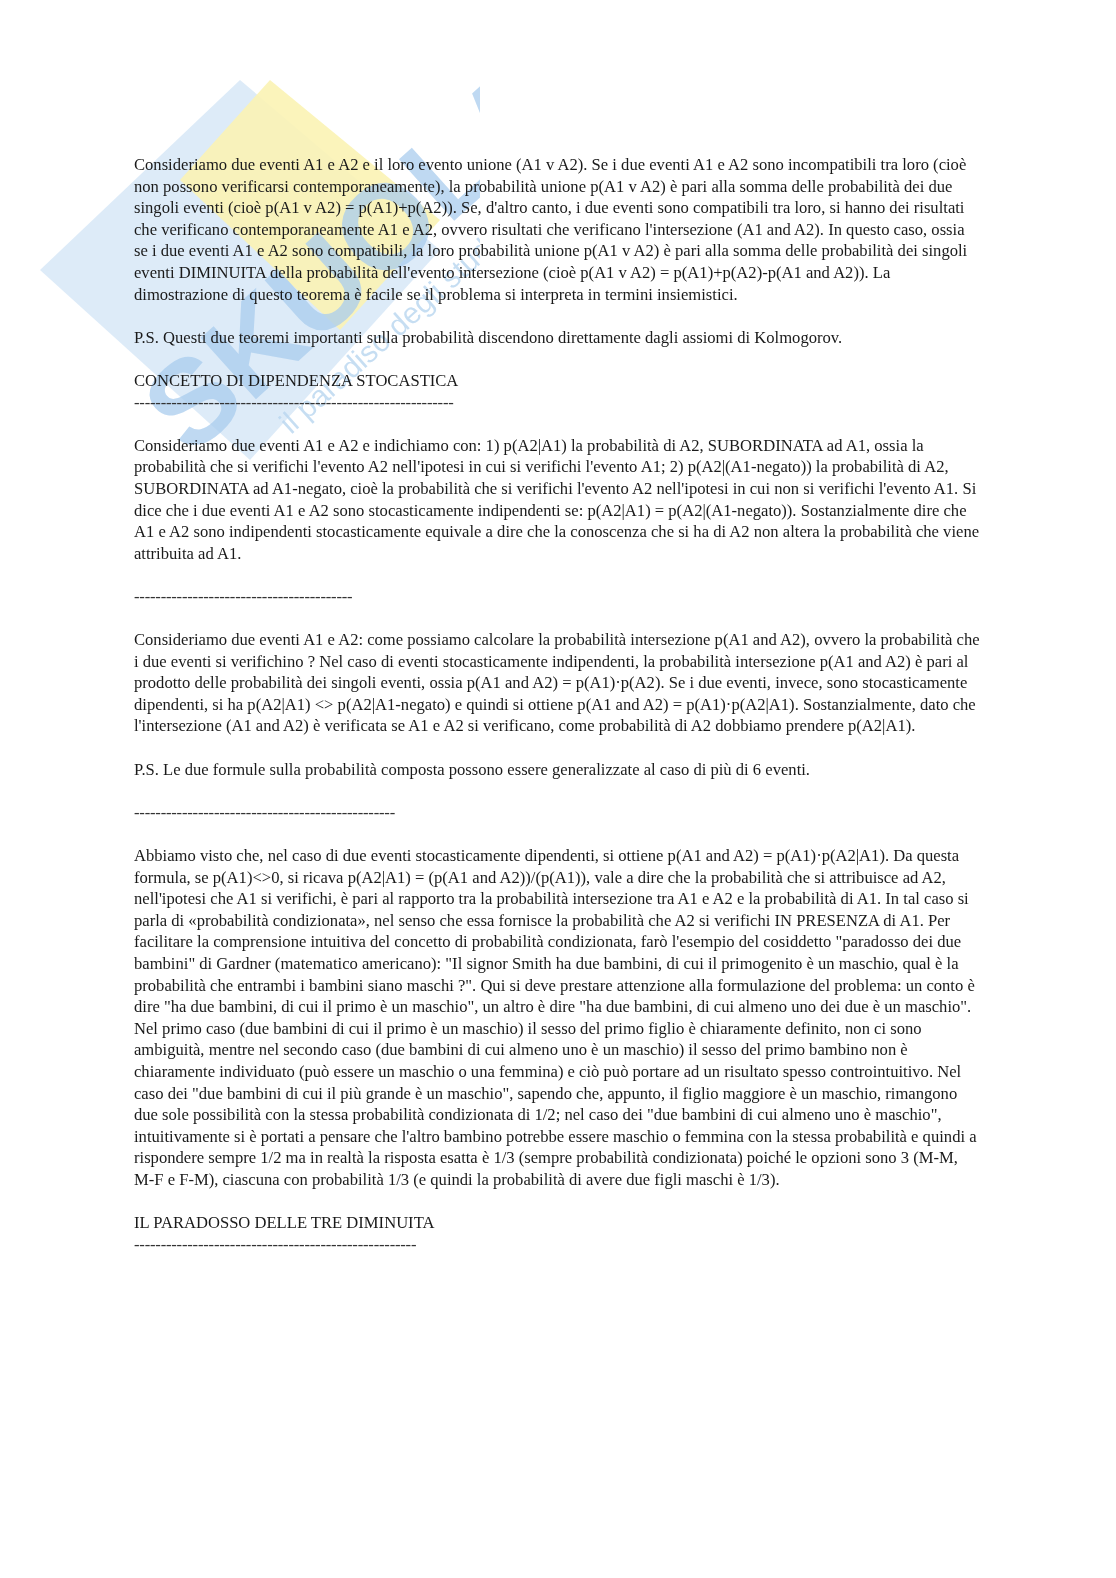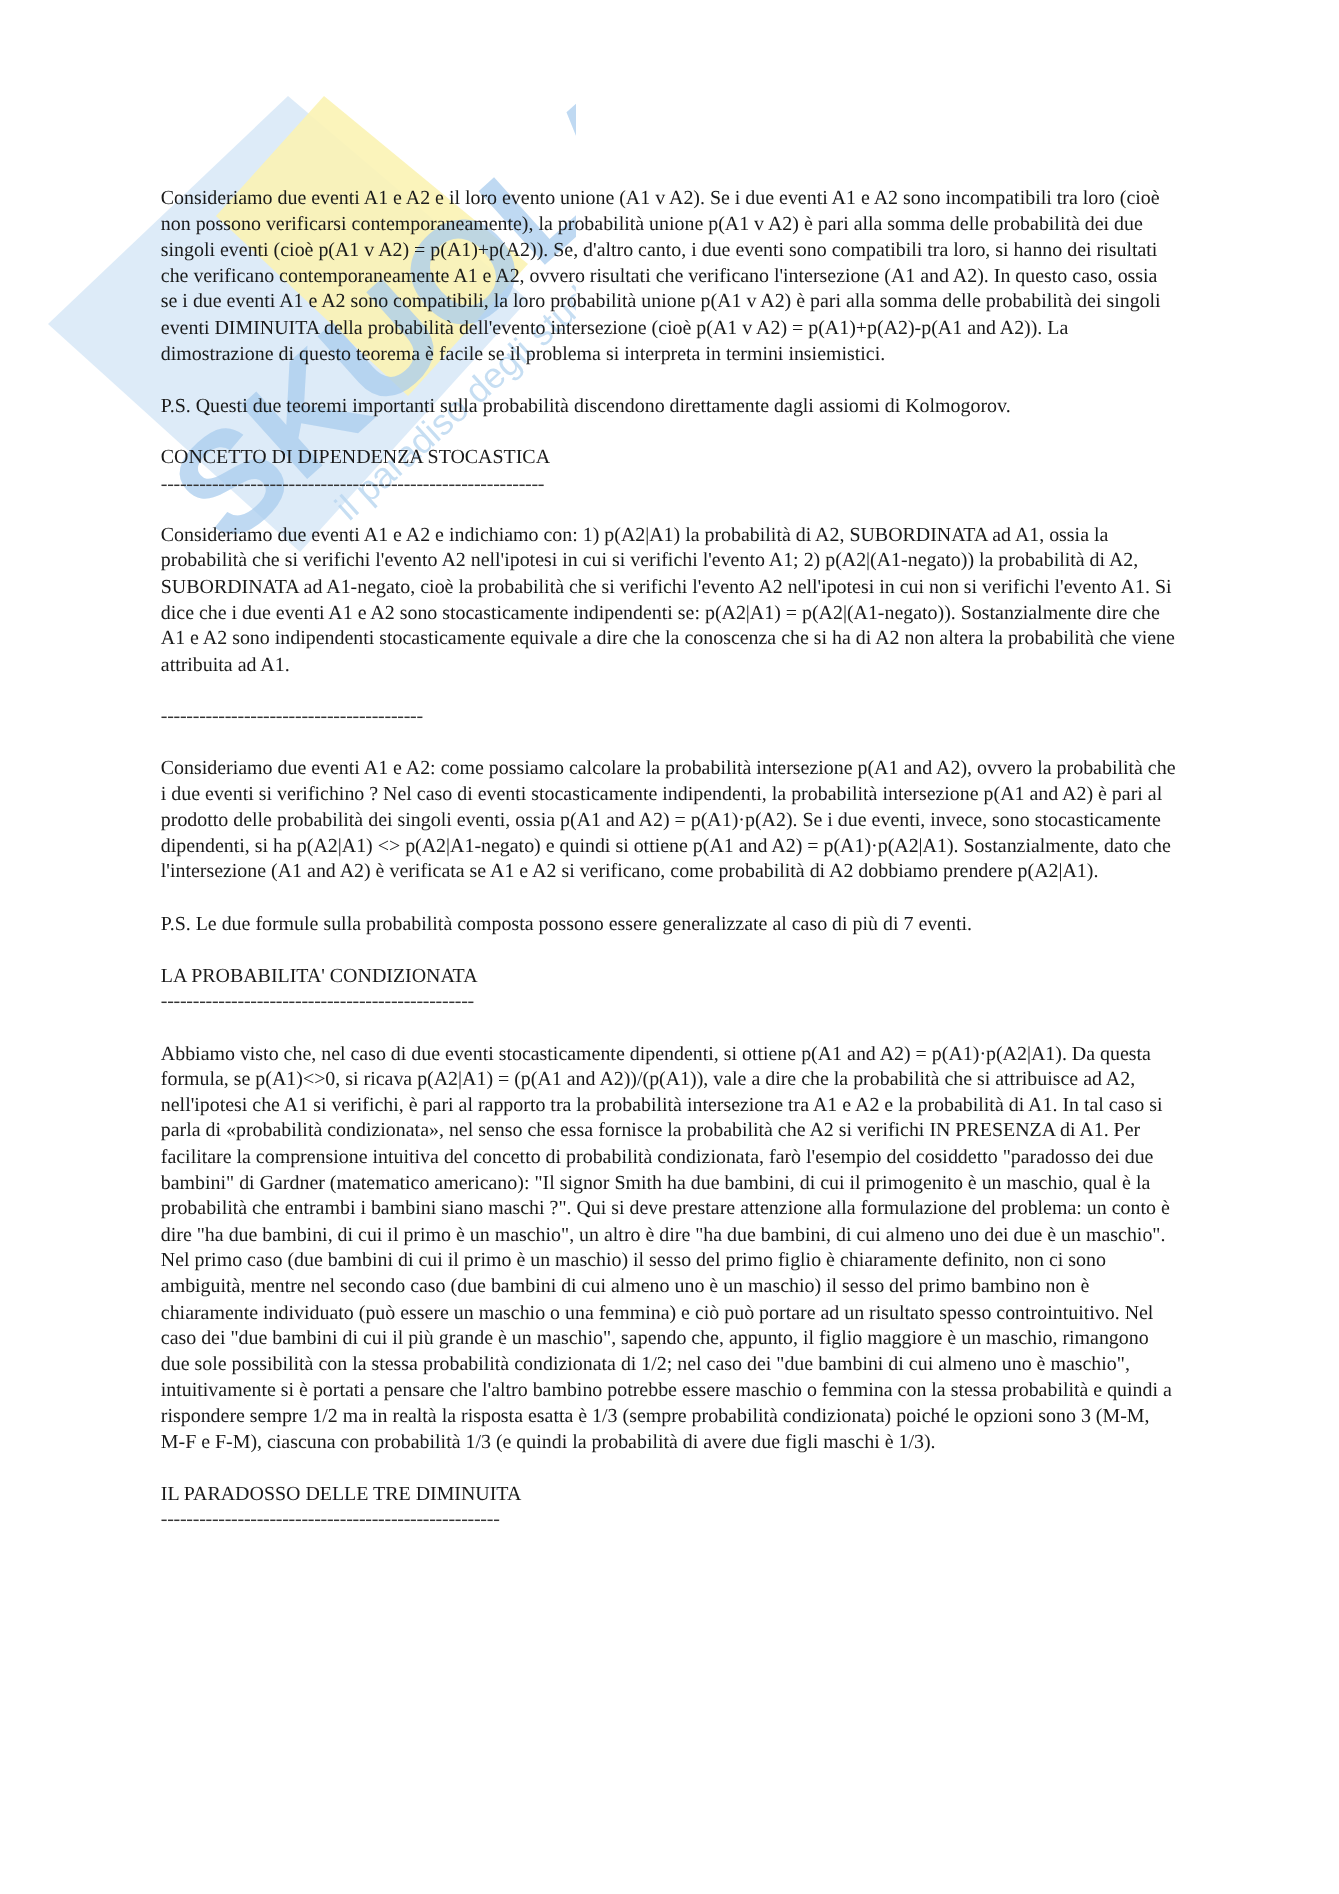--- a/index.html
+++ b/index.html
@@ -30,24 +30,23 @@
   <p>CONCETTO DI DIPENDENZA STOCASTICA</p>
   <p class="rule">------------------------------------------------------------</p>
   <div class="gap"></div>
   <p>Consideriamo due eventi A1 e A2 e indichiamo con: 1) p(A2|A1) la probabilità di A2, SUBORDINATA ad A1, ossia la probabilità che si verifichi l'evento A2 nell'ipotesi in cui si verifichi l'evento A1; 2) p(A2|(A1-negato)) la probabilità di A2, SUBORDINATA ad A1-negato, cioè la probabilità che si verifichi l'evento A2 nell'ipotesi in cui non si verifichi l'evento A1. Si dice che i due eventi A1 e A2 sono stocasticamente indipendenti se: p(A2|A1) = p(A2|(A1-negato)). Sostanzialmente dire che A1 e A2 sono indipendenti stocasticamente equivale a dire che la conoscenza che si ha di A2 non altera la probabilità che viene attribuita ad A1.</p>
   <div class="gap"></div>
 
   <p class="rule">-----------------------------------------</p>
   <div class="gap"></div>
   <p>Consideriamo due eventi A1 e A2: come possiamo calcolare la probabilità intersezione p(A1 and A2), ovvero la probabilità che i due eventi si verifichino ? Nel caso di eventi stocasticamente indipendenti, la probabilità intersezione p(A1 and A2) è pari al prodotto delle probabilità dei singoli eventi, ossia p(A1 and A2) = p(A1)·p(A2). Se i due eventi, invece, sono stocasticamente dipendenti, si ha p(A2|A1) &lt;&gt; p(A2|A1-negato) e quindi si ottiene p(A1 and A2) = p(A1)·p(A2|A1). Sostanzialmente, dato che l'intersezione (A1 and A2) è verificata se A1 e A2 si verificano, come probabilità di A2 dobbiamo prendere p(A2|A1).</p>
   <div class="gap"></div>
-  <p>P.S. Le due formule sulla probabilità composta possono essere generalizzate al caso di più di 7 eventi.</p>
+  <p>P.S. Le due formule sulla probabilità composta possono essere generalizzate al caso di più di 6 eventi.</p>
   <div class="gap"></div>
 
-  <p>LA PROBABILITA' CONDIZIONATA</p>
   <p class="rule">-------------------------------------------------</p>
   <div class="gap"></div>
   <p>Abbiamo visto che, nel caso di due eventi stocasticamente dipendenti, si ottiene p(A1 and A2) = p(A1)·p(A2|A1). Da questa formula, se p(A1)&lt;&gt;0, si ricava p(A2|A1) = (p(A1 and A2))/(p(A1)), vale a dire che la probabilità che si attribuisce ad A2, nell'ipotesi che A1 si verifichi, è pari al rapporto tra la probabilità intersezione tra A1 e A2 e la probabilità di A1. In tal caso si parla di «probabilità condizionata», nel senso che essa fornisce la probabilità che A2 si verifichi IN PRESENZA di A1. Per facilitare la comprensione intuitiva del concetto di probabilità condizionata, farò l'esempio del cosiddetto "paradosso dei due bambini" di Gardner (matematico americano): "Il signor Smith ha due bambini, di cui il primogenito è un maschio, qual è la probabilità che entrambi i bambini siano maschi ?". Qui si deve prestare attenzione alla formulazione del problema: un conto è dire "ha due bambini, di cui il primo è un maschio", un altro è dire "ha due bambini, di cui almeno uno dei due è un maschio". Nel primo caso (due bambini di cui il primo è un maschio) il sesso del primo figlio è chiaramente definito, non ci sono ambiguità, mentre nel secondo caso (due bambini di cui almeno uno è un maschio) il sesso del primo bambino non è chiaramente individuato (può essere un maschio o una femmina) e ciò può portare ad un risultato spesso controintuitivo. Nel caso dei "due bambini di cui il più grande è un maschio", sapendo che, appunto, il figlio maggiore è un maschio, rimangono due sole possibilità con la stessa probabilità condizionata di 1/2; nel caso dei "due bambini di cui almeno uno è maschio", intuitivamente si è portati a pensare che l'altro bambino potrebbe essere maschio o femmina con la stessa probabilità e quindi a rispondere sempre 1/2 ma in realtà la risposta esatta è 1/3 (sempre probabilità condizionata) poiché le opzioni sono 3 (M-M, M-F e F-M), ciascuna con probabilità 1/3 (e quindi la probabilità di avere due figli maschi è 1/3).</p>
   <div class="gap"></div>
 
   <p>IL PARADOSSO DELLE TRE DIMINUITA</p>
   <p class="rule">-----------------------------------------------------</p>
 </div>
 
 </body></html>

